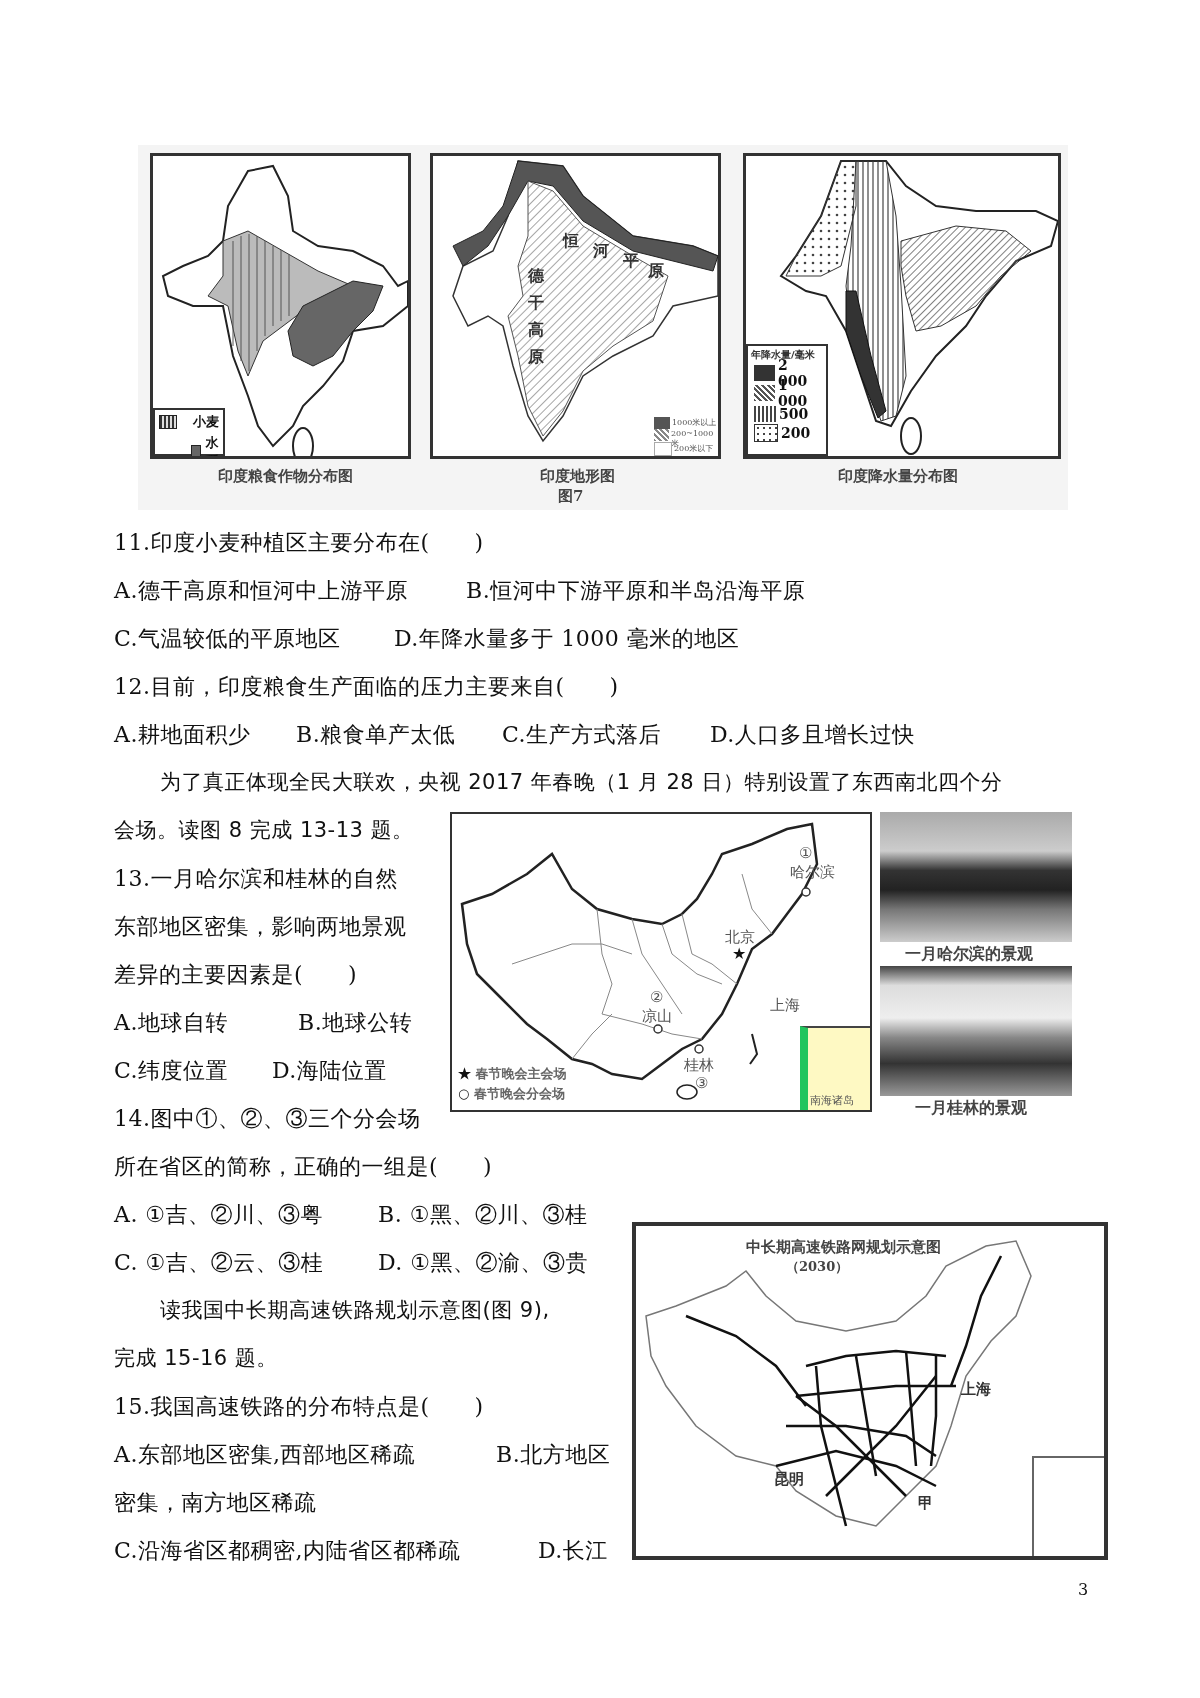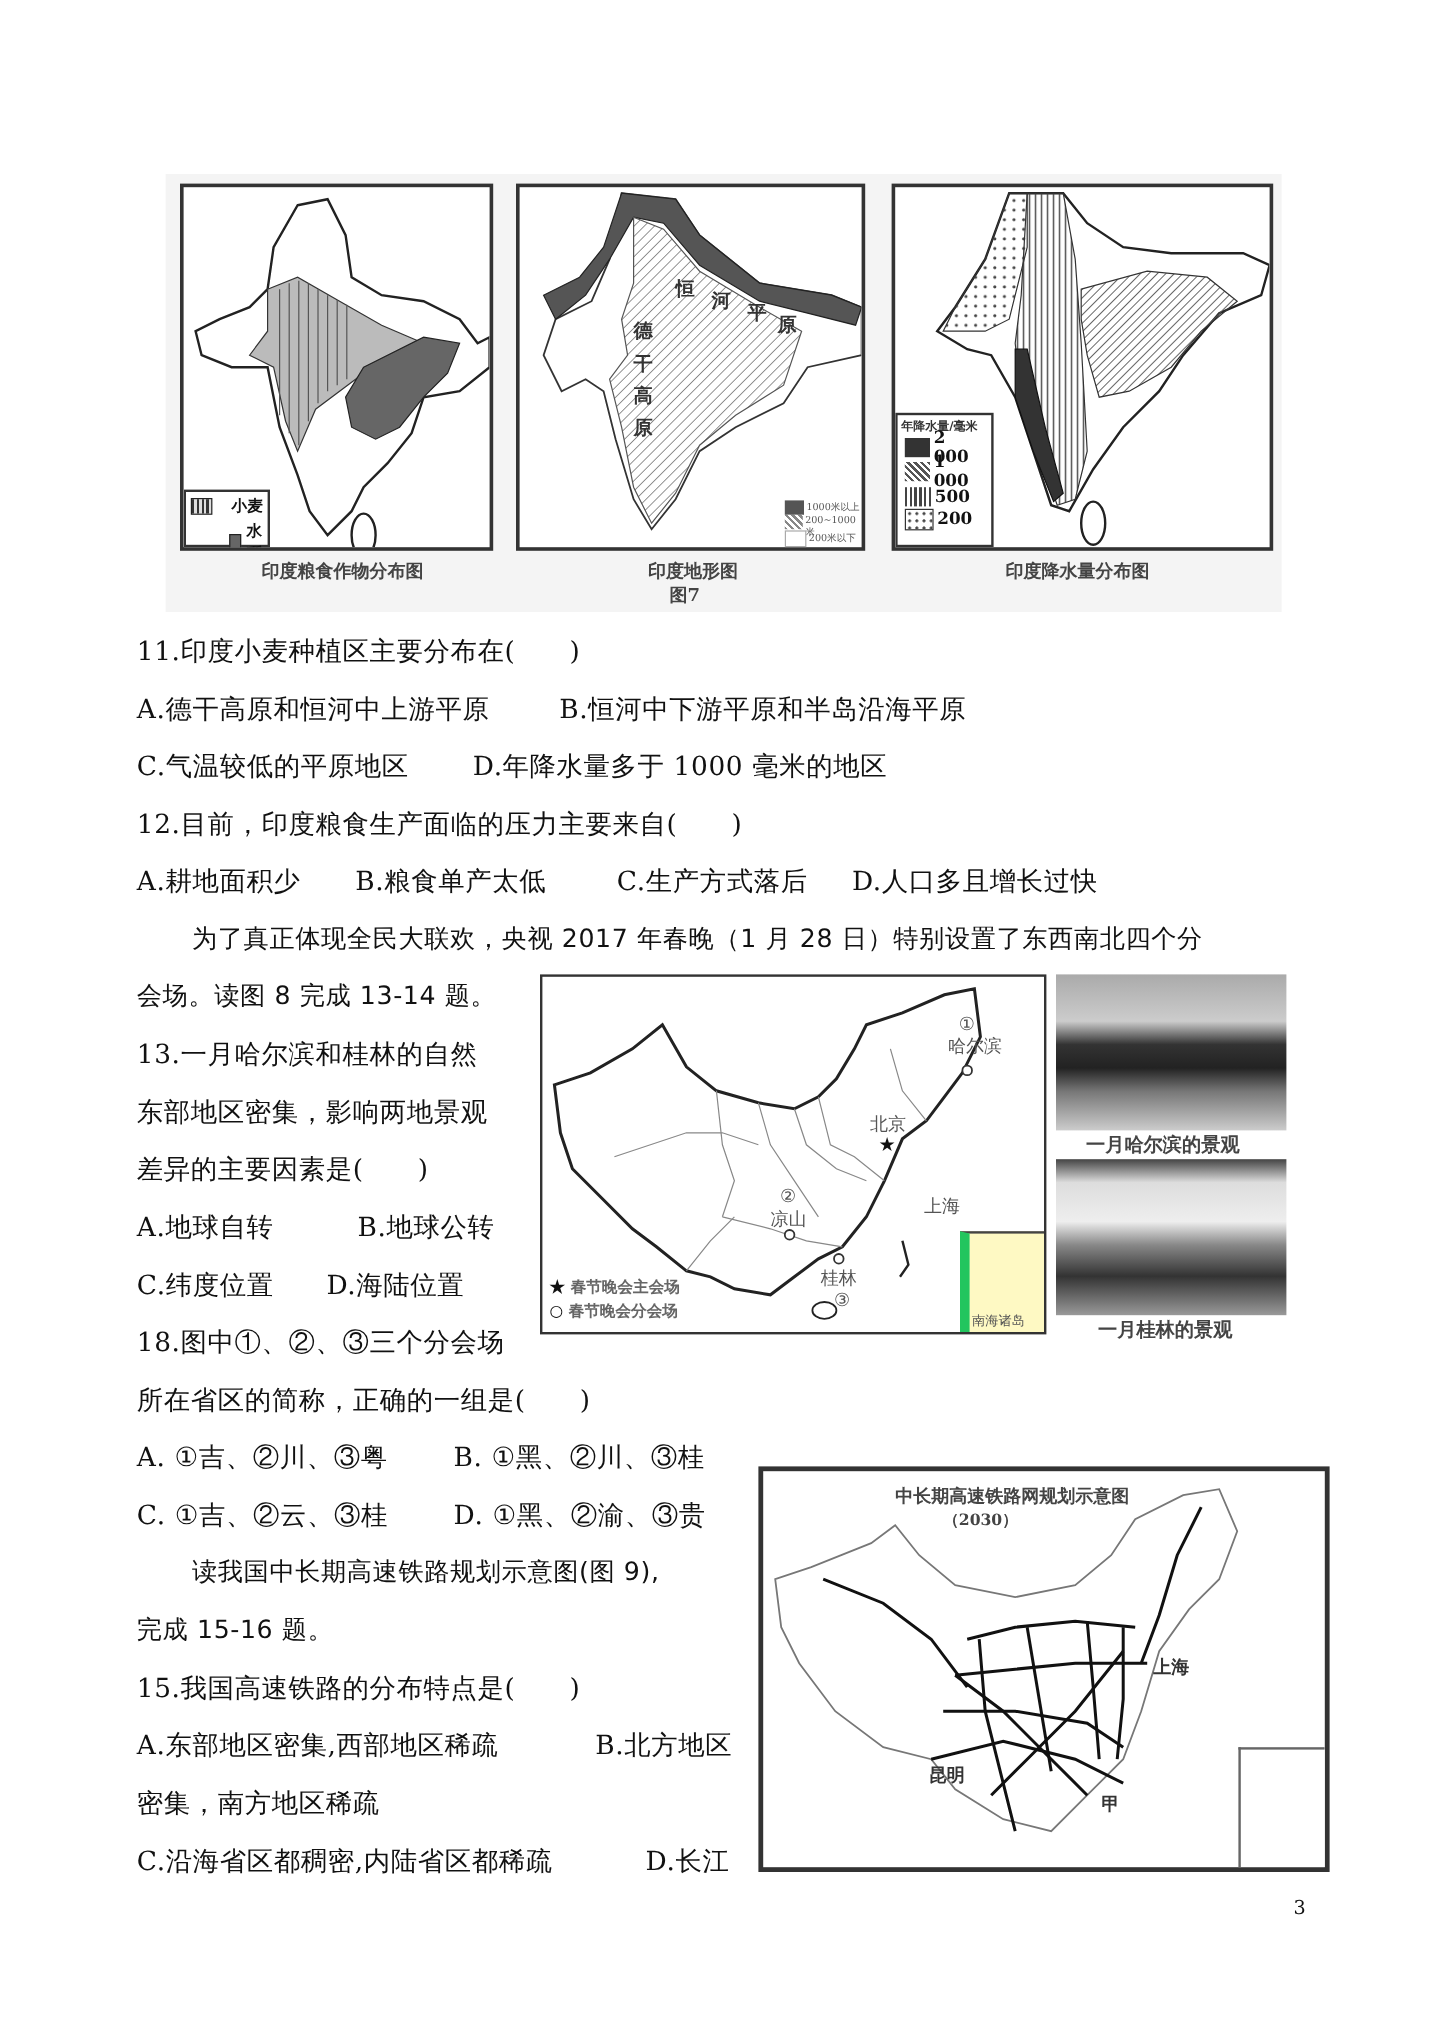--- a/index.html
+++ b/index.html
@@ -129,35 +129,35 @@
 
 <div class="line" style="left:114px;top:528px;">11.印度小麦种植区主要分布在(　　)</div>
 <div class="line" style="left:114px;top:576px;">A.德干高原和恒河中上游平原</div>
 <div class="line" style="left:466px;top:576px;">B.恒河中下游平原和半岛沿海平原</div>
 <div class="line" style="left:114px;top:624px;">C.气温较低的平原地区</div>
 <div class="line" style="left:394px;top:624px;">D.年降水量多于 1000 毫米的地区</div>
 
 <div class="line" style="left:114px;top:672px;">12.目前，印度粮食生产面临的压力主要来自(　　)</div>
 <div class="line" style="left:114px;top:720px;">A.耕地面积少</div>
 <div class="line" style="left:296px;top:720px;">B.粮食单产太低</div>
-<div class="line" style="left:502px;top:720px;margin-left:12px;">C.生产方式落后</div>
+<div class="line" style="left:502px;top:720px;">C.生产方式落后</div>
 <div class="line" style="left:710px;top:720px;">D.人口多且增长过快</div>
 
 <div class="line" style="left:160px;top:768px;font-family:'DejaVu Sans',sans-serif;font-size:21px;">为了真正体现全民大联欢，央视 2017 年春晚（1 月 28 日）特别设置了东西南北四个分</div>
-<div class="line" style="left:114px;top:816px;font-family:'DejaVu Sans',sans-serif;font-size:21px;">会场。读图 8 完成 13-14 题。</div>
+<div class="line" style="left:114px;top:816px;font-family:'DejaVu Sans',sans-serif;font-size:21px;">会场。读图 8 完成 13-13 题。</div>
 
 <div class="line" style="left:114px;top:864px;">13.一月哈尔滨和桂林的自然</div>
 <div class="line" style="left:114px;top:912px;">东部地区密集，影响两地景观</div>
 <div class="line" style="left:114px;top:960px;">差异的主要因素是(　　)</div>
 <div class="line" style="left:114px;top:1008px;">A.地球自转</div>
 <div class="line" style="left:298px;top:1008px;">B.地球公转</div>
 <div class="line" style="left:114px;top:1056px;">C.纬度位置</div>
 <div class="line" style="left:272px;top:1056px;">D.海陆位置</div>
 
-<div class="line" style="left:114px;top:1104px;">18.图中①、②、③三个分会场</div>
+<div class="line" style="left:114px;top:1104px;">14.图中①、②、③三个分会场</div>
 <div class="line" style="left:114px;top:1152px;">所在省区的简称，正确的一组是(　　)</div>
 <div class="line" style="left:114px;top:1200px;">A. ①吉、②川、③粤</div>
 <div class="line" style="left:378px;top:1200px;">B. ①黑、②川、③桂</div>
 <div class="line" style="left:114px;top:1248px;">C. ①吉、②云、③桂</div>
 <div class="line" style="left:378px;top:1248px;">D. ①黑、②渝、③贵</div>
 
 <div class="fig" style="left:450px;top:812px;width:418px;height:296px;border-width:2px;">
   <svg width="418" height="296">
     <path d="M10,90 L40,80 L75,60 L100,40 L120,75 L145,95 L180,105 L210,110 L230,100 L245,85 L260,60 L270,40 L300,30 L335,15 L360,10 L365,50 L350,80 L335,100 L320,120 L300,135 L285,170 L270,200 L250,225 L230,235 L210,250 L190,265 L160,260 L140,250 L120,245 L95,225 L75,210 L50,185 L25,160 L15,130 Z" fill="#fff" stroke="#222" stroke-width="2.5"></path>
     <g fill="none" stroke="#888" stroke-width="1">

